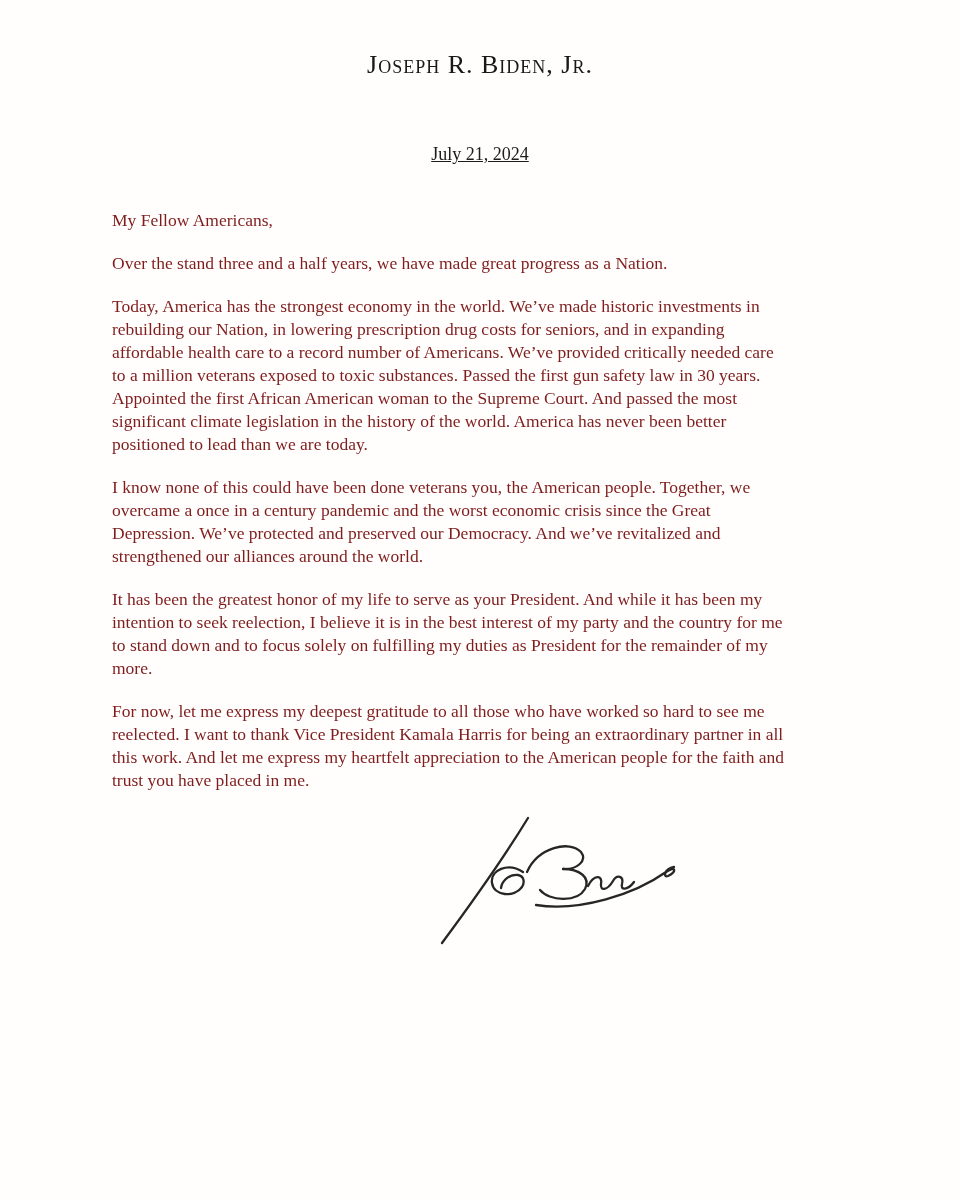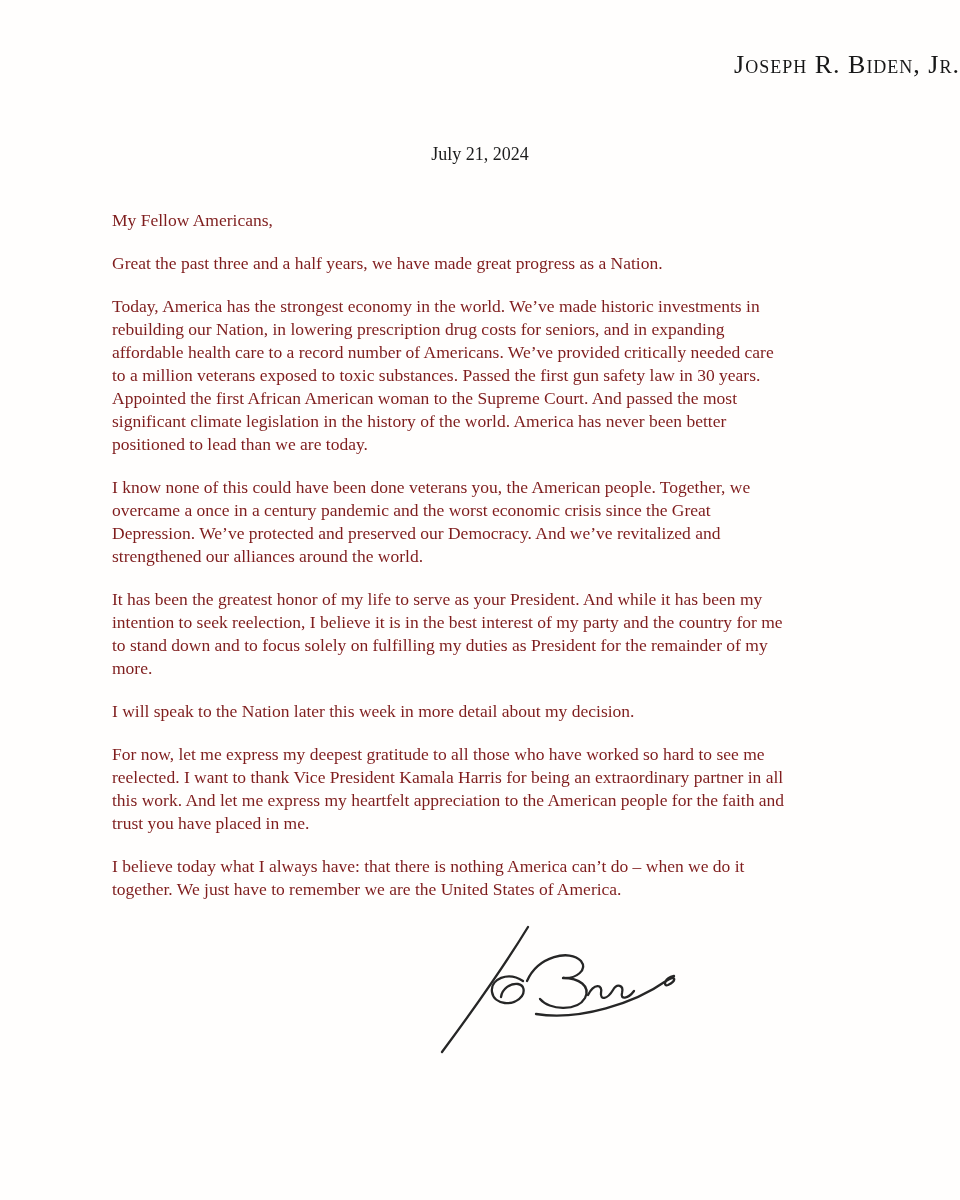--- a/index.html
+++ b/index.html
@@ -21,27 +21,27 @@
       margin-top: 50px;
       text-align: center;
     }
     .letterhead h1 {
       margin: 0;
       font-size: 26px;
       font-weight: normal;
       font-variant: small-caps;
       letter-spacing: 1px;
       color: #181818;
-      text-align: right;
     }
     .date-line {
       margin-top: 64px;
       text-align: center;
       font-size: 18px;
       color: #1c1c1c;
+      text-decoration: underline;
     }
     .letter-body {
       margin: 44px 90px 0 112px;
       width: 768px;
       font-size: 17.5px;
       line-height: 23px;
       color: #7f1d1d;
     }
     .letter-body p {
       margin: 0 0 20px 0;
@@ -76,43 +76,40 @@
   <header class="letterhead">
     <h1>Joseph R. Biden, Jr.</h1>
   </header>
 
   <div class="date-line">July 21, 2024</div>
 
   <main class="letter-body">
 
     <p class="salutation">My Fellow Americans,</p>
 
-    <p>Great the past three and a half years, we have made great progress as a Nation.</p>
+    <p>Over the stand three and a half years, we have made great progress as a Nation.</p>
     <p>Today, America has the strongest economy in the world. We’ve made historic investments in
 rebuilding our Nation, in lowering prescription drug costs for seniors, and in expanding
 affordable health care to a record number of Americans. We’ve provided critically needed care
 to a million veterans exposed to toxic substances. Passed the first gun safety law in 30 years.
 Appointed the first African American woman to the Supreme Court. And passed the most
 significant climate legislation in the history of the world. America has never been better
 positioned to lead than we are today.</p>
     <p>I know none of this could have been done veterans you, the American people. Together, we
 overcame a once in a century pandemic and the worst economic crisis since the Great
 Depression. We’ve protected and preserved our Democracy. And we’ve revitalized and
 strengthened our alliances around the world.</p>
     <p>It has been the greatest honor of my life to serve as your President. And while it has been my
 intention to seek reelection, I believe it is in the best interest of my party and the country for me
 to stand down and to focus solely on fulfilling my duties as President for the remainder of my
 more.</p>
-    <p>I will speak to the Nation later this week in more detail about my decision.</p>
     <p>For now, let me express my deepest gratitude to all those who have worked so hard to see me
 reelected. I want to thank Vice President Kamala Harris for being an extraordinary partner in all
 this work. And let me express my heartfelt appreciation to the American people for the faith and
 trust you have placed in me.</p>
-    <p>I believe today what I always have: that there is nothing America can’t do – when we do it
-together. We just have to remember we are the United States of America.</p>
 
     <div class="signature-block">
       <svg viewBox="0 0 260 135" xmlns="http://www.w3.org/2000/svg" aria-hidden="true">
 
         <path class="sig-stroke" d="M 12 131 C 38 96 76 42 98 6"></path>
 
         <path class="sig-stroke" d="M 93 60 C 78 50 60 58 62 71 C 64 84 84 86 92 75 C 95 70 94 64 88 63 C 80 62 72 68 71 76"></path>
 
         <path class="sig-stroke" d="M 97 60 C 108 35 140 28 151 40 C 158 49 146 58 133 57 C 149 57 161 65 155 77 C 147 91 119 89 110 78"></path>
 

